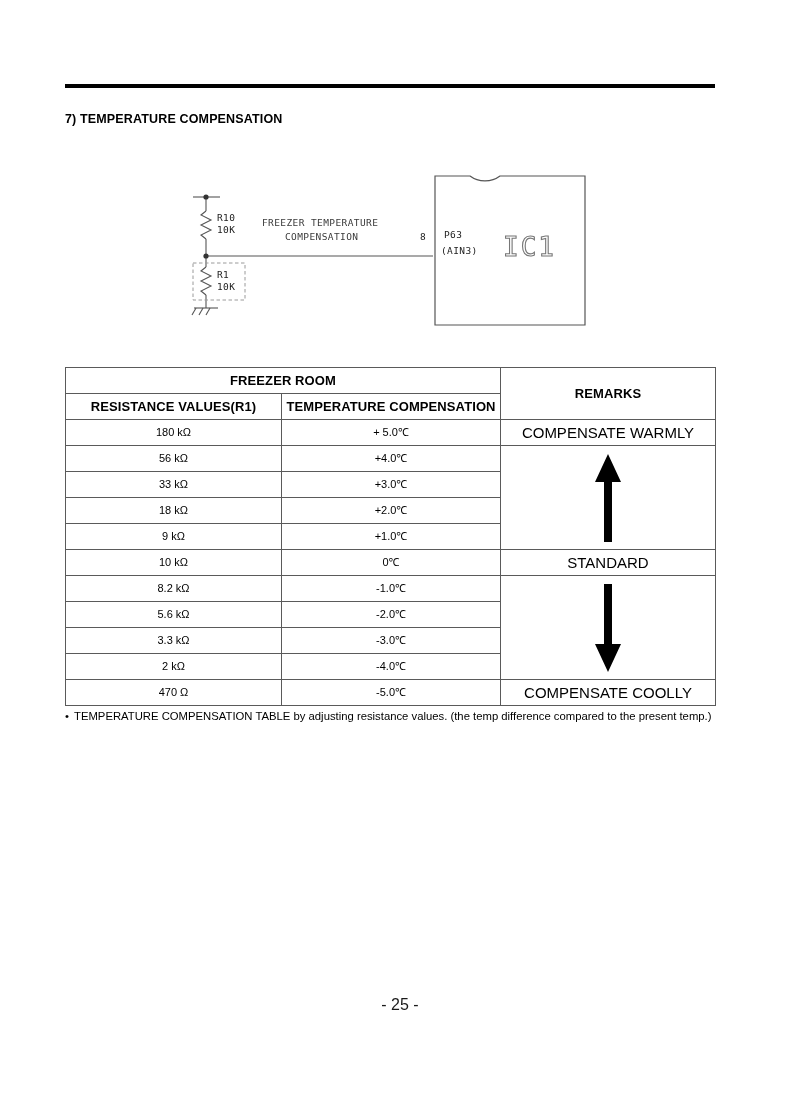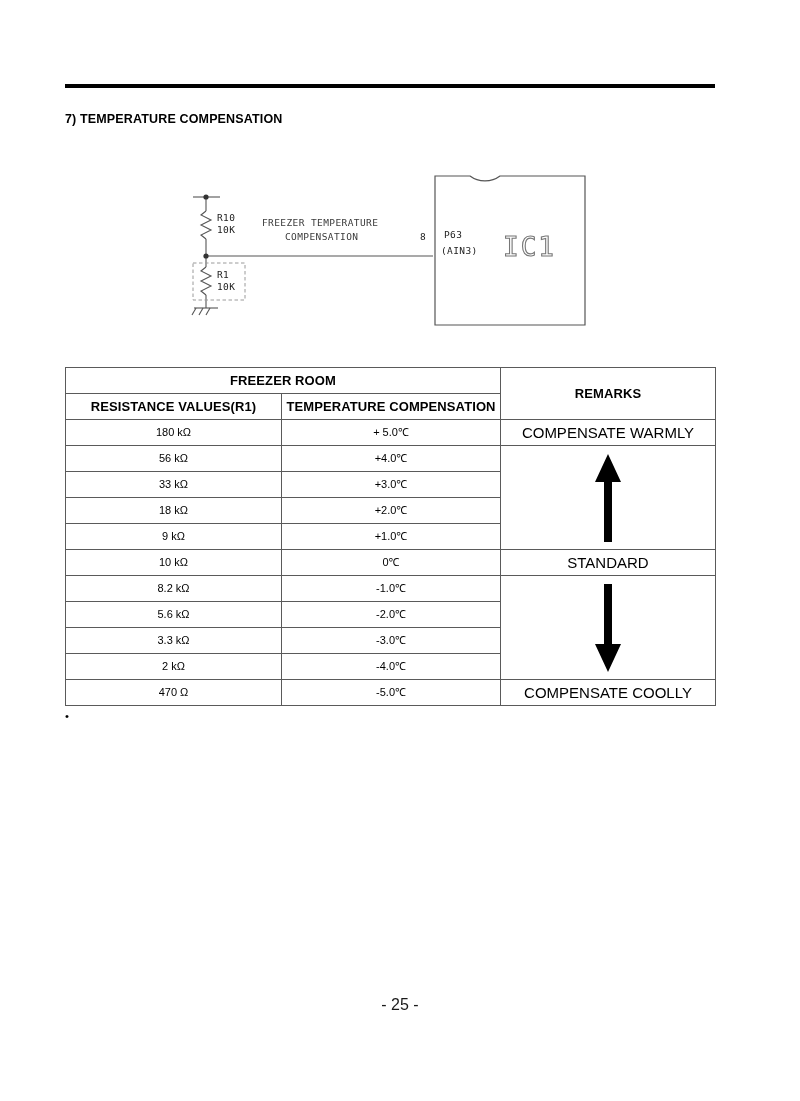--- a/index.html
+++ b/index.html
@@ -295,16 +295,17 @@
       <td class="outer-l outer-b">470 Ω</td>
       <td class="outer-b">-5.0℃</td>
       <td class="outer-r outer-b remark-cell">COMPENSATE COOLLY</td>
     </tr>
   </tbody>
 </table>
 
 <div class="notes">
   <div class="note-line-1">
     <span class="note-bullet">•</span>
+    <span>TEMPERATURE COMPENSATION TABLE by adjusting resistance values. (the temp difference compared to the present temp.)</span>
   </div>
 </div>
 
 <div class="page-num">- 25 -</div>
 
 </body></html>

